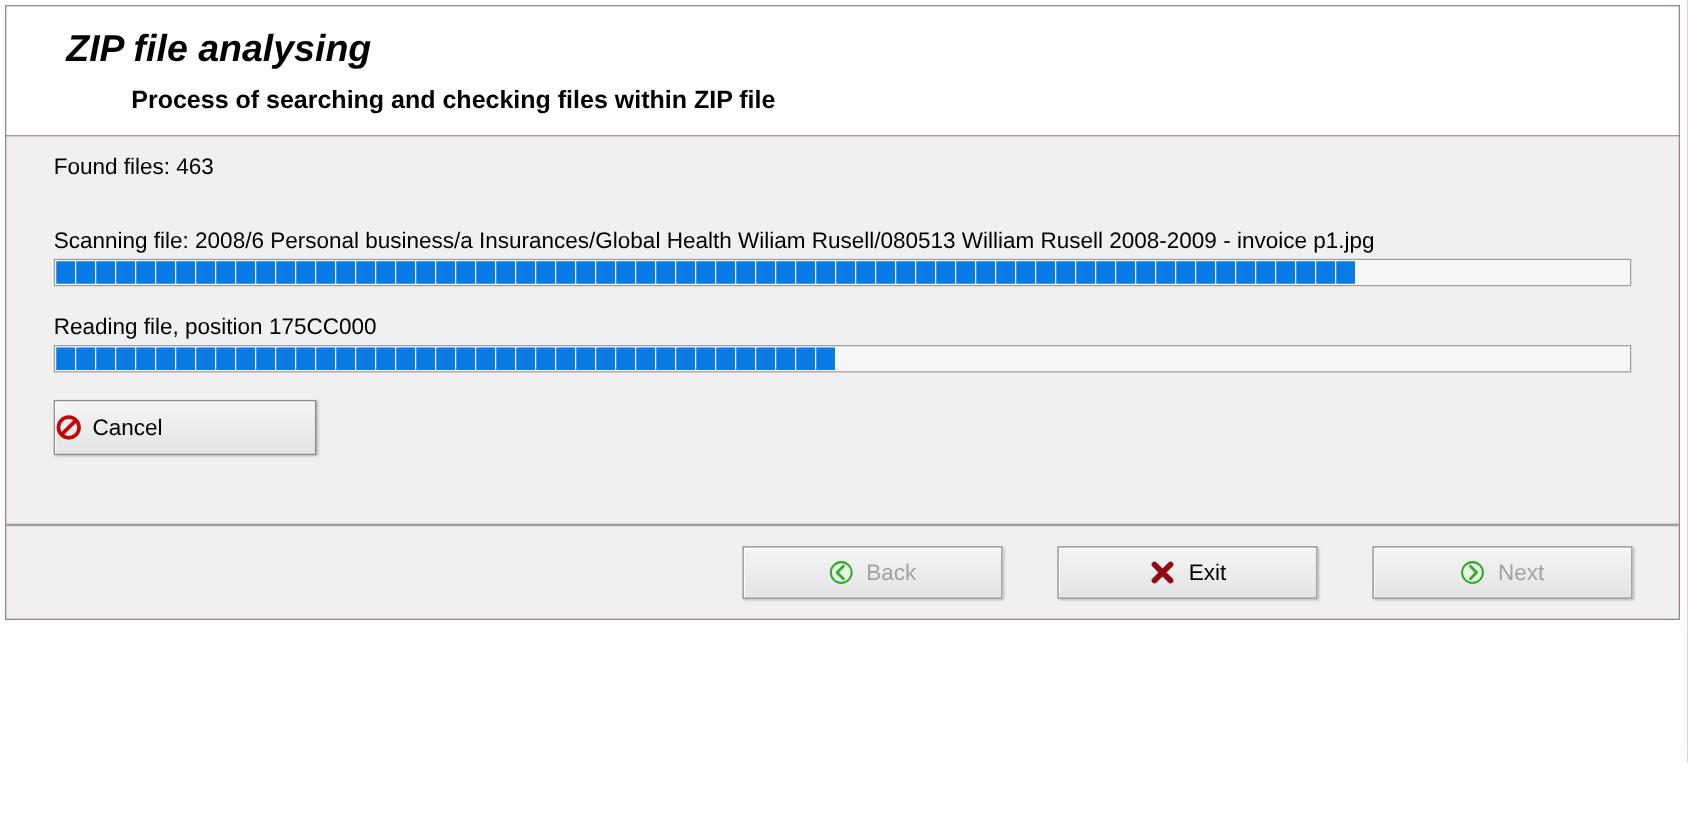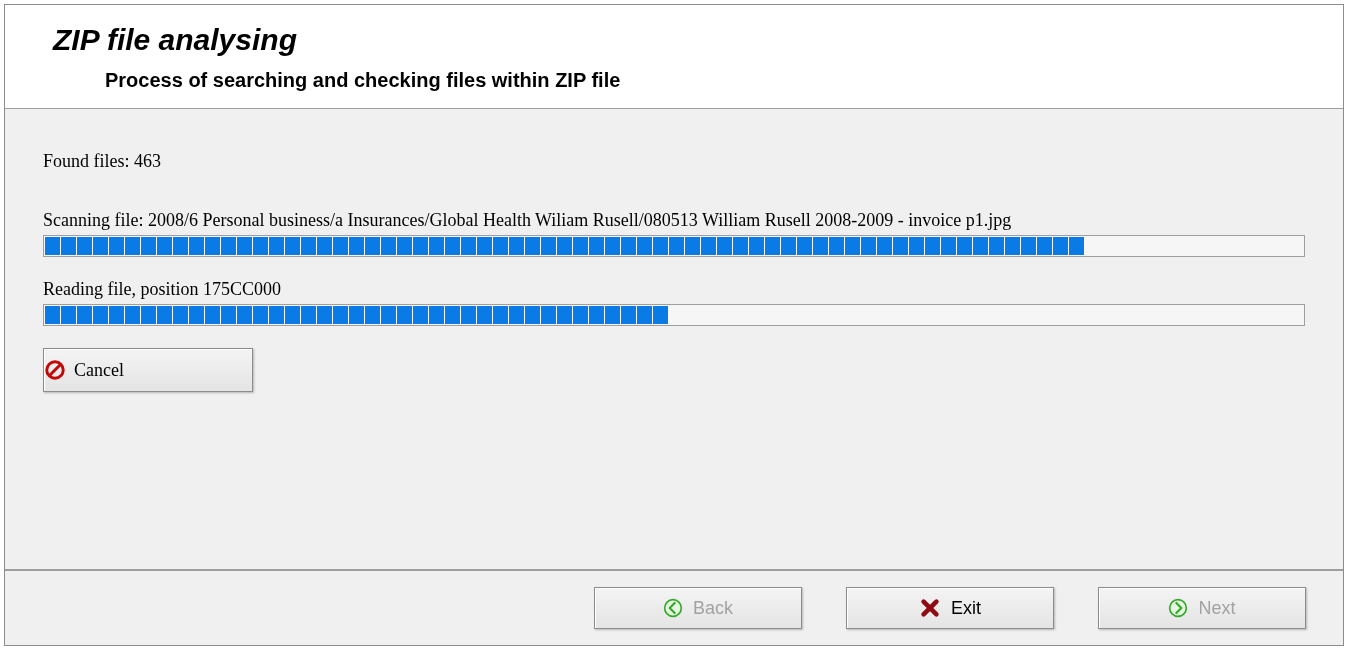--- a/index.html
+++ b/index.html
@@ -9,21 +9,21 @@
     height:652px;
     font-family:Arial,Helvetica,sans-serif;
     background:#fff;
     overflow:hidden;
     box-sizing:border-box;
   }
   *{box-sizing:border-box;}
 
   .window{
     width:1340px;
-    height:642px;
+    height:492px;
     margin:4px 0 0 4px;
     border:1px solid #8c8c8c;
     background:#c2410c;
     display:flex;
     flex-direction:column;
   }
 
   
   .header-area{
     background:#ffffff;
@@ -46,23 +46,22 @@
   .hr1{
     border:none;
     border-top:1px solid #9e9e9e;
     margin:0;
   }
 
   
   .body-area{
     flex:1;
     background:#f0f0f0;
-    padding:42px 38px 0 38px;
+    padding:14px 38px 0 38px;
     position:relative;
-    font-family:Liberation Serif, serif;
   }
   .stat{
     font-size:18px;
     color:#000;
     margin:0 0 38px 0;
   }
   .stat2{
     font-size:18px;
     color:#000;
     margin:0 0 38px 0;

